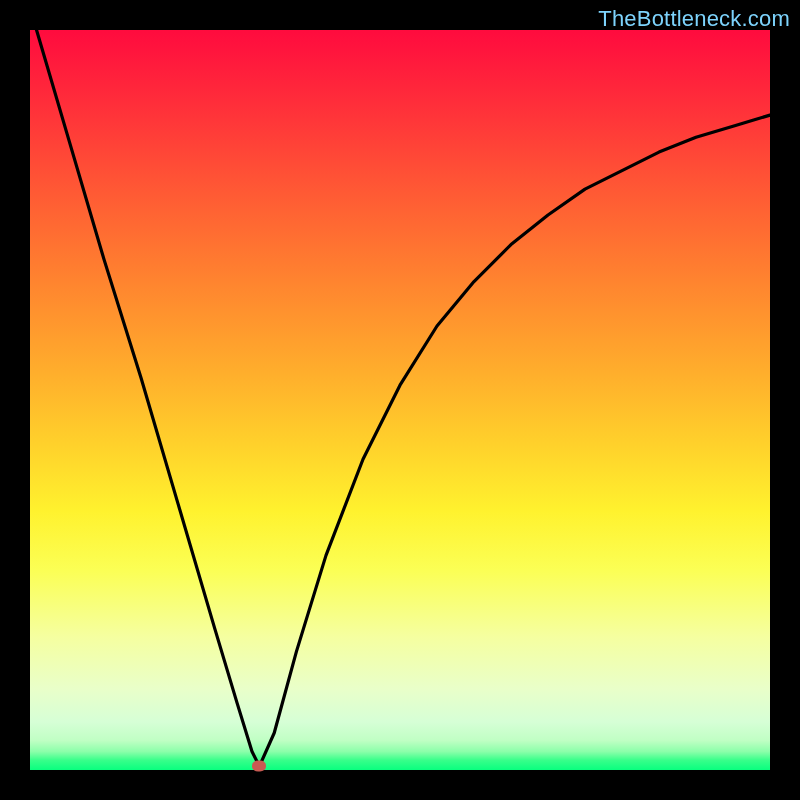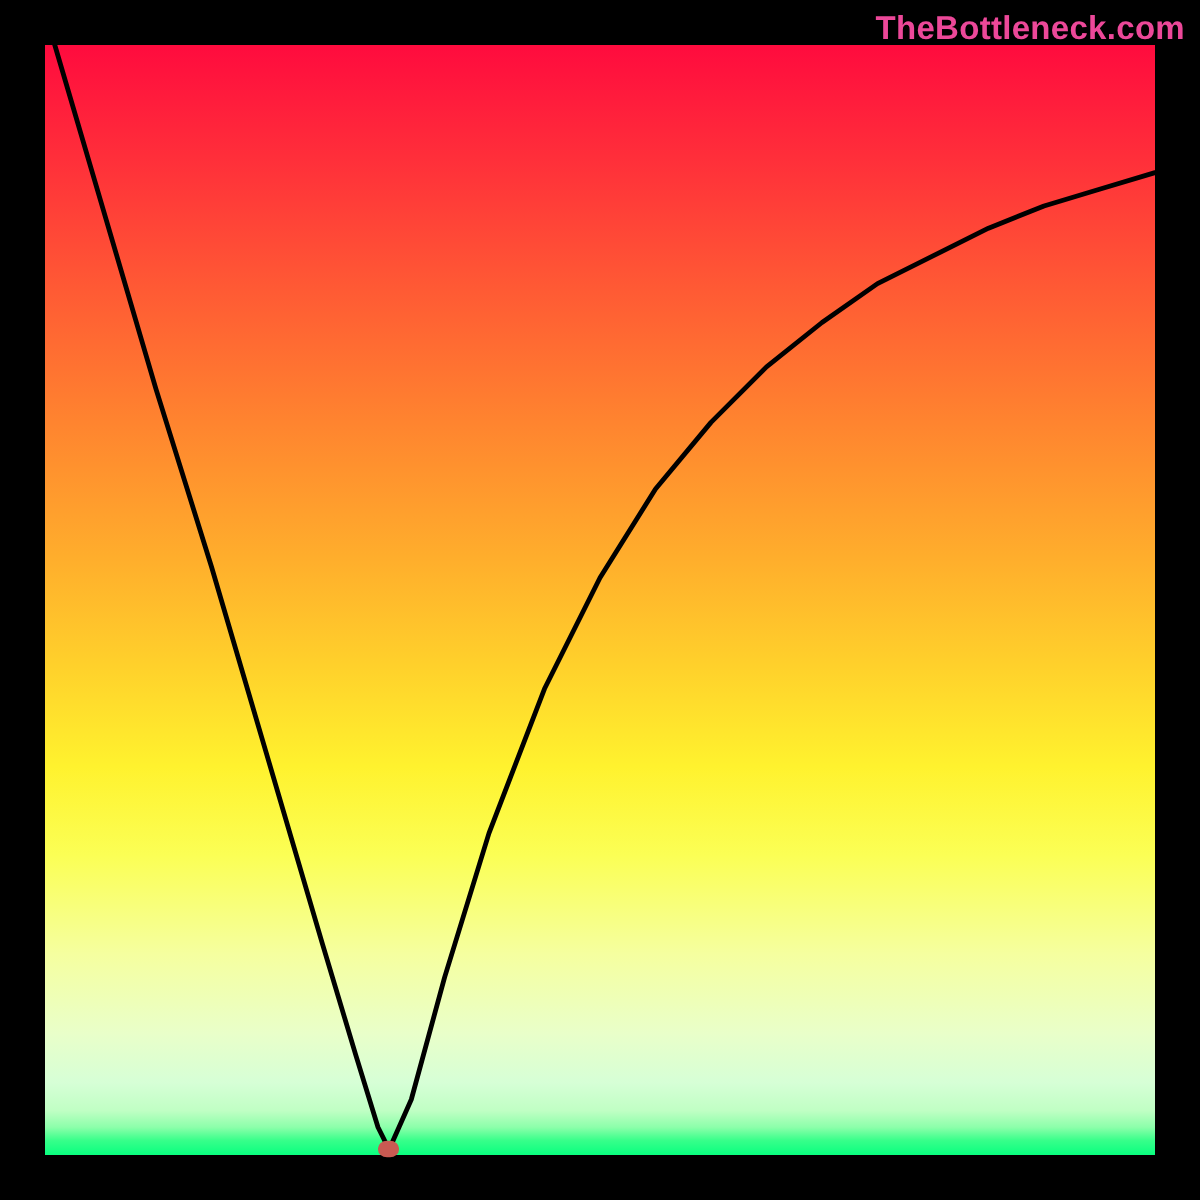--- a/index.html
+++ b/index.html
@@ -41,22 +41,22 @@
       #8cffaa 97.5%,
       #37ff8a 98.7%,
       #09ff7f 100%
     );
   }
   .watermark {
     position: absolute;
     top: 6px;
     right: 10px;
     font-size: 22px;
-    font-weight: 700;
-    color: #ec4899;
+    font-weight: 400;
+    color: #7dd3fc;
     letter-spacing: 0.2px;
     user-select: none;
   }
   svg.curve {
     position: absolute;
     left: 0;
     top: 0;
     width: 740px;
     height: 740px;
     overflow: visible;

